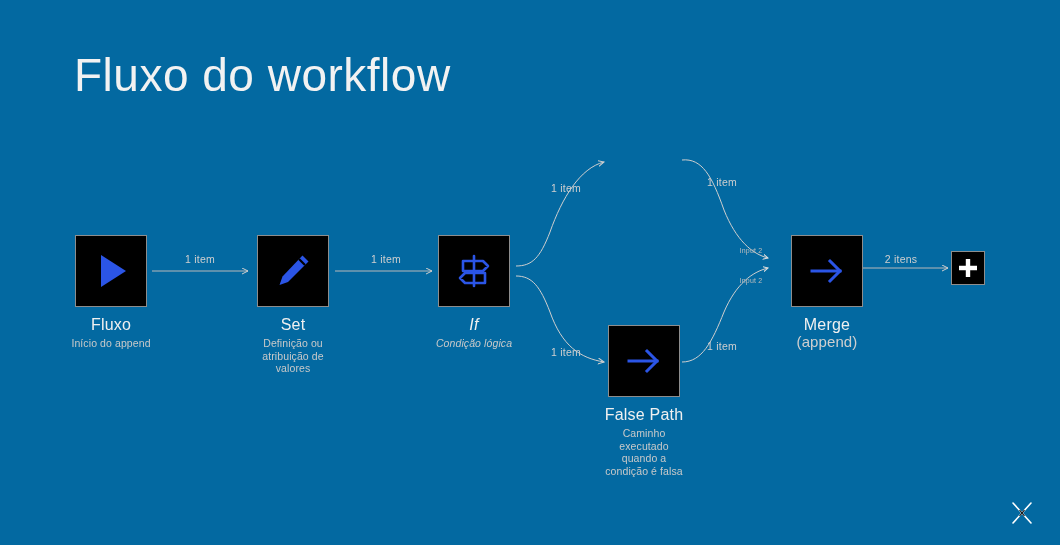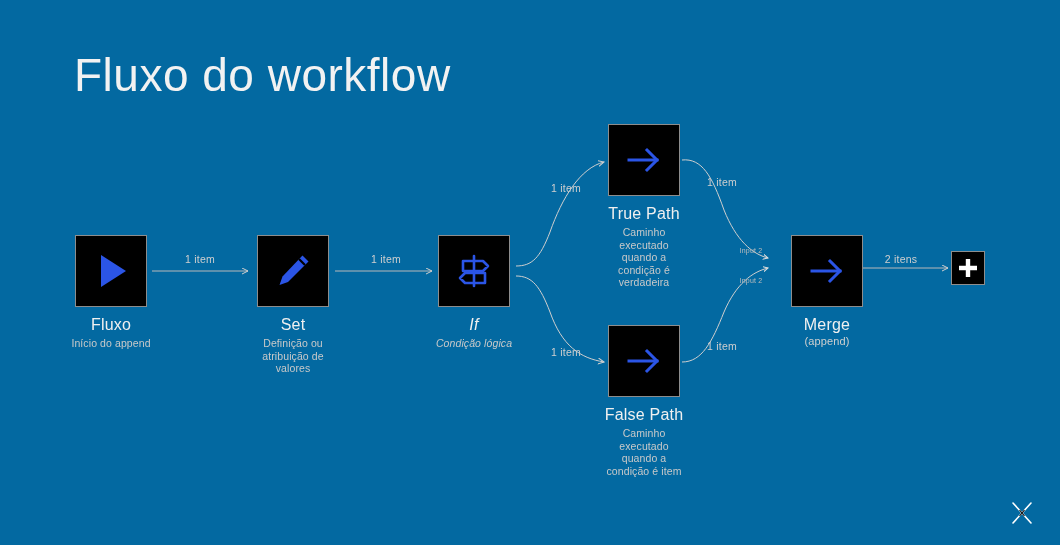--- a/index.html
+++ b/index.html
@@ -74,21 +74,21 @@
   .node-title {
     margin-top: 9px;
     font-size: 16px;
     font-weight: 400;
     color: #f0f0f0;
     line-height: 18px;
     letter-spacing: 0.2px;
   }
   .node-sub {
     margin-top: 1px;
-    font-size: 11px;
+    font-size: 15px;
     font-weight: 400;
     color: #cfcfcf;
     line-height: 13px;
     letter-spacing: 0.1px;
   }
   .node-desc {
     margin-top: 3px;
     font-size: 10.5px;
     line-height: 12.5px;
     color: #c9c9c9;
@@ -190,44 +190,32 @@
             <path d="M22 7 L22 37"></path>
             <path d="M11 12 L31 12 L36 17 L31 22 L11 22 Z"></path>
             <path d="M33 24 L13 24 L8 29 L13 34 L33 34 Z"></path>
           </g>
         </svg>
       </div>
       <div class="node-title">If</div>
       <div class="node-desc">Condição lógica</div>
     </div>
 
-    <div class="node" style="left:644px; top:124px;">
+
+    <div class="node" style="left:644px; top:325px;">
       <div class="node-box">
         <svg width="48" height="48" viewBox="0 0 48 48">
           <g fill="none" stroke="#2b55e6" stroke-width="3" stroke-linecap="square" stroke-linejoin="miter">
             <path d="M9 24 L37 24"></path>
             <path d="M27 14 L37 24 L27 34"></path>
           </g>
         </svg>
       </div>
-      <div class="node-title">True Path</div>
-      <div class="node-desc narrow">Caminho executado quando a condição é verdadeira</div>
-    </div>
-
-    <div class="node" style="left:644px; top:325px;">
-      <div class="node-box">
-        <svg width="48" height="48" viewBox="0 0 48 48">
-          <g fill="none" stroke="#2b55e6" stroke-width="3" stroke-linecap="square" stroke-linejoin="miter">
-            <path d="M9 24 L37 24"></path>
-            <path d="M27 14 L37 24 L27 34"></path>
-          </g>
-        </svg>
-      </div>
       <div class="node-title">False Path</div>
-      <div class="node-desc narrow">Caminho executado quando a condição é item</div>
+      <div class="node-desc narrow">Caminho executado quando a condição é falsa</div>
     </div>
 
     <div class="node" style="left:827px; top:223px;margin-top:12px;">
       <div class="node-box">
         <svg width="48" height="48" viewBox="0 0 48 48">
           <g fill="none" stroke="#2b55e6" stroke-width="3" stroke-linecap="square" stroke-linejoin="miter">
             <path d="M9 24 L37 24"></path>
             <path d="M27 14 L37 24 L27 34"></path>
           </g>
         </svg>

